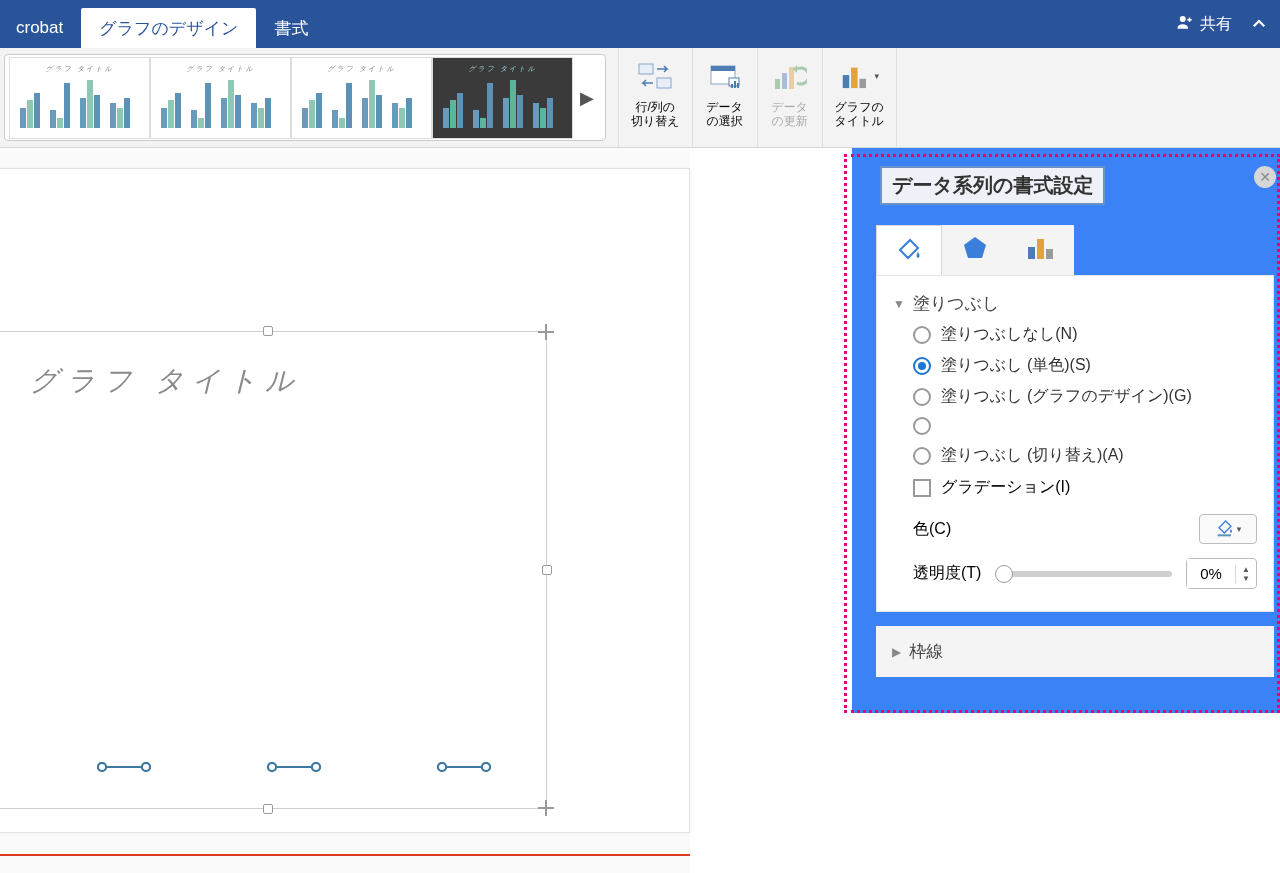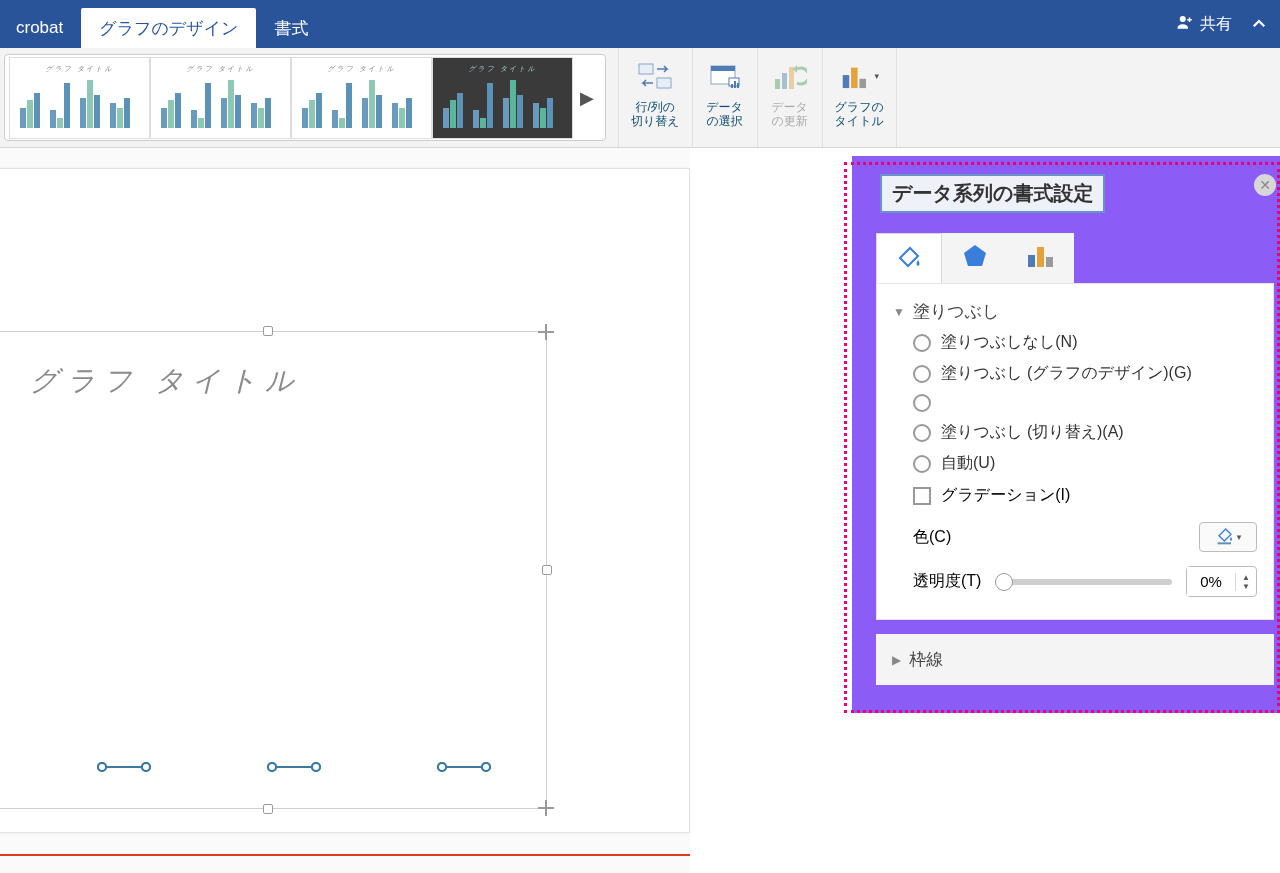--- a/index.html
+++ b/index.html
@@ -21,21 +21,21 @@
 .style-thumb .tlabel { position: absolute; top: 6px; left: 0; right: 0; text-align: center; font-size: 7px; color: #888; letter-spacing: 2px; font-style: italic; }
 .style-thumb.dark .tlabel { color: #9cc; }
 .thumb-bars { position:absolute; bottom:10px; left:10px; right:10px; height:50px; display:flex; align-items:flex-end; gap:1px; }
 .thumb-bars span { display:block; width:6px; }
 .gallery-more { width: 28px; display:flex; align-items:center; justify-content:center; font-size:18px; color:#555; }
 
 .ribbon-group { display:flex; flex-direction:column; align-items:center; justify-content:flex-start; padding: 6px 8px 2px; border-right: 1px solid #e0e0e0; }
 .ribbon-group.first { border-left: 1px solid #e0e0e0; margin-left: 12px; }
 .ribbon-btn { display:flex; flex-direction:column; align-items:center; gap:4px; padding: 2px 4px; cursor:pointer; }
 .ribbon-btn .icn { width:40px; height:40px; display:flex; align-items:center; justify-content:center; }
-.ribbon-btn .lbl { font-size:12px; color:#0c4a6e; text-align:center; line-height:1.2; white-space:pre; }
+.ribbon-btn .lbl { font-size:12px; color:#000000; text-align:center; line-height:1.2; white-space:pre; }
 .ribbon-btn.disabled .lbl { color:#aaa; }
 .ribbon-btn.disabled .icn { opacity:.45; }
 
 
 .doc-wrap { position:absolute; top:148px; left:0; width:690px; bottom:0; background:#fafafa;}
 .page { position:absolute; top:20px; left:-10px; width:700px; height:665px; background:#fff; border:1px solid #e2e2e2; box-shadow:0 0 4px rgba(0,0,0,.05);}
 .chart-frame { position:absolute; left:-2px; top:162px; width:558px; height:478px; border:1px solid #cfcfcf; }
 .chart-frame .handle { position:absolute; width:10px; height:10px; background:#fff; border:1px solid #9a9a9a; border-radius:2px; }
 .handle.t  { top:-6px; left:50%; margin-left:-5px;}
 .handle.b  { bottom:-6px; left:50%; margin-left:-5px;}
@@ -50,21 +50,21 @@
 
 .plot { position:absolute; left:25px; right:25px; top:100px; bottom:40px; }
 .cluster { position:absolute; bottom:0; display:flex; align-items:flex-end; }
 .bar { width:46px; }
 .bar.s1 { background:#6a9bbd; }
 .bar.s2 { background: repeating-linear-gradient(0deg,#8fc7b5 0 3px,#a8d4c5 3px 6px); margin-left:-8px; }
 .bar.s3 { background:#5c92b5; border:1px solid #3d79a3; margin-left:-8px; position:relative; }
 .sel-dot { position:absolute; width:10px; height:10px; border-radius:50%; background:#fff; border:2px solid #3d79a3; }
 
 
-.format-pane { position:absolute; top:156px; right:0; width:428px; bottom:160px; background:#8b5cf6; }
+.format-pane { position:absolute; top:148px; right:0; width:428px; bottom:160px; background:#3b82f6; }
 .format-pane .emph { position:absolute; left:-8px; top:6px; right:0; bottom:0; border:3px dotted #e6007e; pointer-events:none; }
 .pane-title { display:inline-block; margin:18px 0 0 28px; padding:4px 10px; font-size:20px; font-weight:600; color:#333; border:2px solid #6a91c8; background:#eef2f8;}
 .pane-close { position:absolute; right:4px; top:18px; width:22px; height:22px; border-radius:50%; background:#d7d7d7; color:#888; display:flex; align-items:center; justify-content:center; font-size:14px;}
 .pane-tabs { display:flex; gap:0; margin:20px 0 0 24px; }
 .pane-tab { width:66px; height:50px; display:flex; align-items:center; justify-content:center; background:#f4f4f4; cursor:pointer; }
 .pane-tab.active { background:#fff; border:1px solid #d8d8d8; border-bottom:none; }
 .pane-body { background:#fff; margin:0 6px 0 24px; padding:12px 16px 18px; border:1px solid #e5e5e5; }
 .section-head { display:flex; align-items:center; gap:8px; font-size:17px; color:#444; padding:4px 0; cursor:pointer;}
 .section-head .tri { font-size:12px; color:#888;}
 .radio-row { display:flex; align-items:center; gap:10px; padding:5px 0 5px 20px; font-size:16px; color:#333;}
@@ -338,33 +338,33 @@
     <div class="section-head">
       <span class="tri">▼</span>
       <span>塗りつぶし</span>
     </div>
     <div id="fill-options">
         <div class="radio-row">
           <span class="radio"></span>
           <span>塗りつぶしなし(N)</span>
         </div>
         <div class="radio-row">
+          <span class="radio checked"></span>
+          <span>塗りつぶし (単色)(S)</span>
+        </div>
+        <div class="radio-row">
           <span class="radio"></span>
           <span>塗りつぶし (グラフのデザイン)(G)</span>
         </div>
         <div class="radio-row">
           <span class="radio"></span>
         </div>
         <div class="radio-row">
           <span class="radio"></span>
           <span>塗りつぶし (切り替え)(A)</span>
-        </div>
-        <div class="radio-row">
-          <span class="radio"></span>
-          <span>自動(U)</span>
         </div>
       </div>
 
     <div class="check-row">
       <span class="check"></span>
       <span>グラデーション(I)</span>
     </div>
 
     <div class="form-row">
       <span>色(C)</span>

